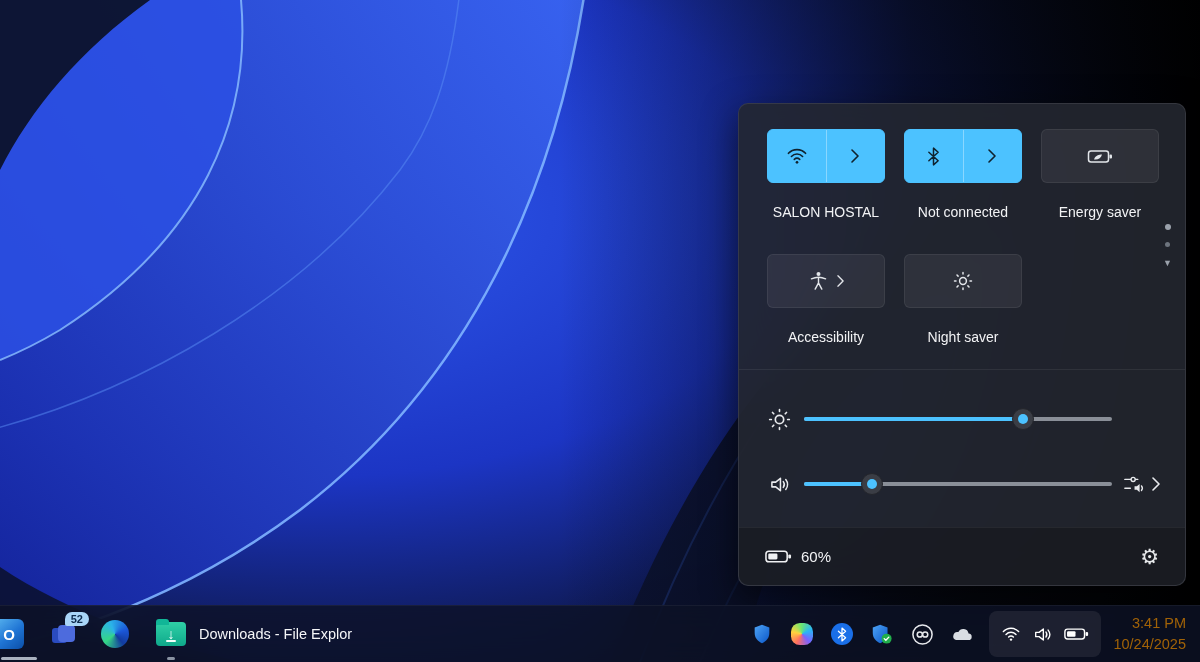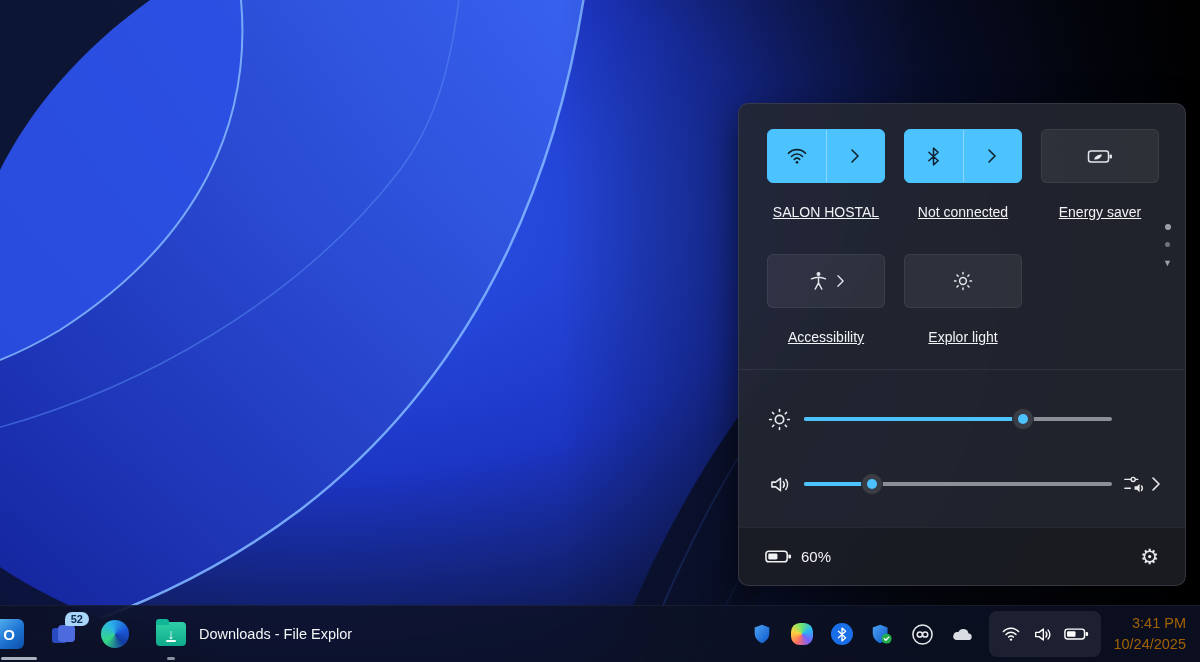--- a/index.html
+++ b/index.html
@@ -20,21 +20,21 @@
     display:grid; grid-template-columns:repeat(3,118px); column-gap:19px; row-gap:34px; }
   .tile { width:118px; display:flex; flex-direction:column; align-items:center; }
   .tile-btn { width:118px; height:54px; border-radius:6px; border:1px solid rgba(255,255,255,0.07);
     background:rgba(255,255,255,0.064); color:#e3e6ea; display:flex; align-items:center;
     justify-content:center; cursor:pointer; padding:0; }
   .tile-btn.on { background:#4cc2ff; border-color:#4cc2ff; color:#0f222e; }
   .tile-btn.split { justify-content:stretch; }
   .tile-btn.split .half { flex:1; display:flex; align-items:center; justify-content:center; height:100%; }
   .tile-btn .vdiv { width:1px; height:100%; background:rgba(255,255,255,0.35); }
   .tile-btn .inline-chev { margin-left:9px; display:flex; align-items:center; }
-  .tile-label { margin-top:21px; font-size:14px; line-height:16px; color:#f2f3f5; white-space:nowrap;text-decoration:underline; }
+  .tile-label { margin-top:21px; font-size:14px; line-height:16px; color:#f2f3f5; white-space:nowrap; }
 
   .pagination { position:absolute; right:13px; top:120px; display:flex; flex-direction:column;
     align-items:center; gap:12px; }
   .pag-dot1 { width:6px; height:6px; border-radius:50%; background:#9aa1ab; }
   .pag-dot2 { width:5px; height:5px; border-radius:50%; background:#6d747e; }
   .pag-tri { font-size:9px; color:#9aa1ab; line-height:9px; }
 
   .qs-sliders { position:absolute; left:0; top:265px; width:100%; height:161px;
     border-top:1px solid rgba(255,255,255,0.07); }
   .slider-row { position:absolute; left:27px; width:394px; height:30px;
@@ -215,21 +215,21 @@
 
       <div class="tile">
         <button class="tile-btn">
           <span style="display:flex;">
             <svg width="20" height="20" viewBox="0 0 20 20" fill="none" stroke="currentColor" stroke-width="1.5" stroke-linecap="round">
               <circle cx="10" cy="10" r="3.4"></circle>
               <path d="M10 1.5 V3 M10 17 V18.5 M1.5 10 H3 M17 10 H18.5 M4 4 L5.1 5.1 M14.9 14.9 L16 16 M16 4 L14.9 5.1 M5.1 14.9 L4 16"></path>
             </svg>
           </span>
         </button>
-        <div class="tile-label">Explor light</div>
+        <div class="tile-label">Night saver</div>
       </div>
     </div>
 
     <div class="pagination">
       <span class="pag-dot1"></span>
       <span class="pag-dot2"></span>
       <span class="pag-tri">▼</span>
     </div>
 
     <div class="qs-sliders">

